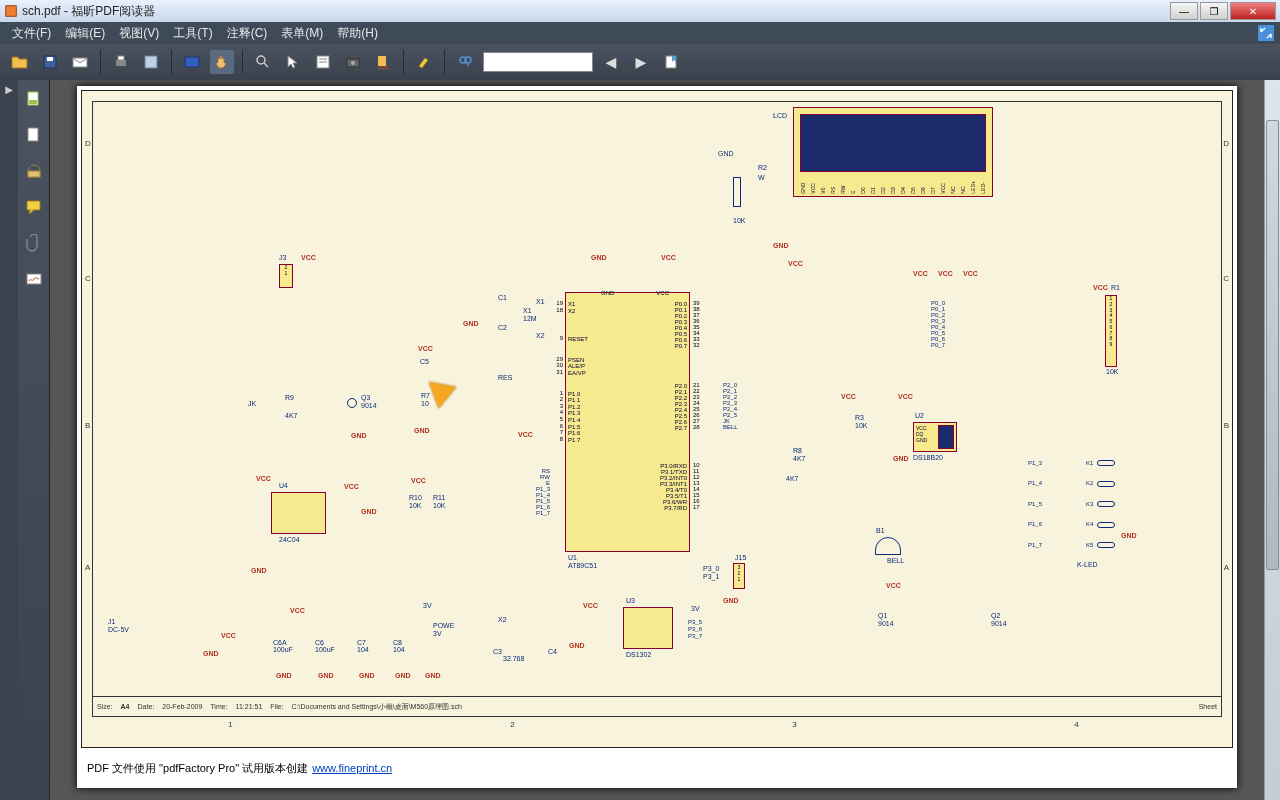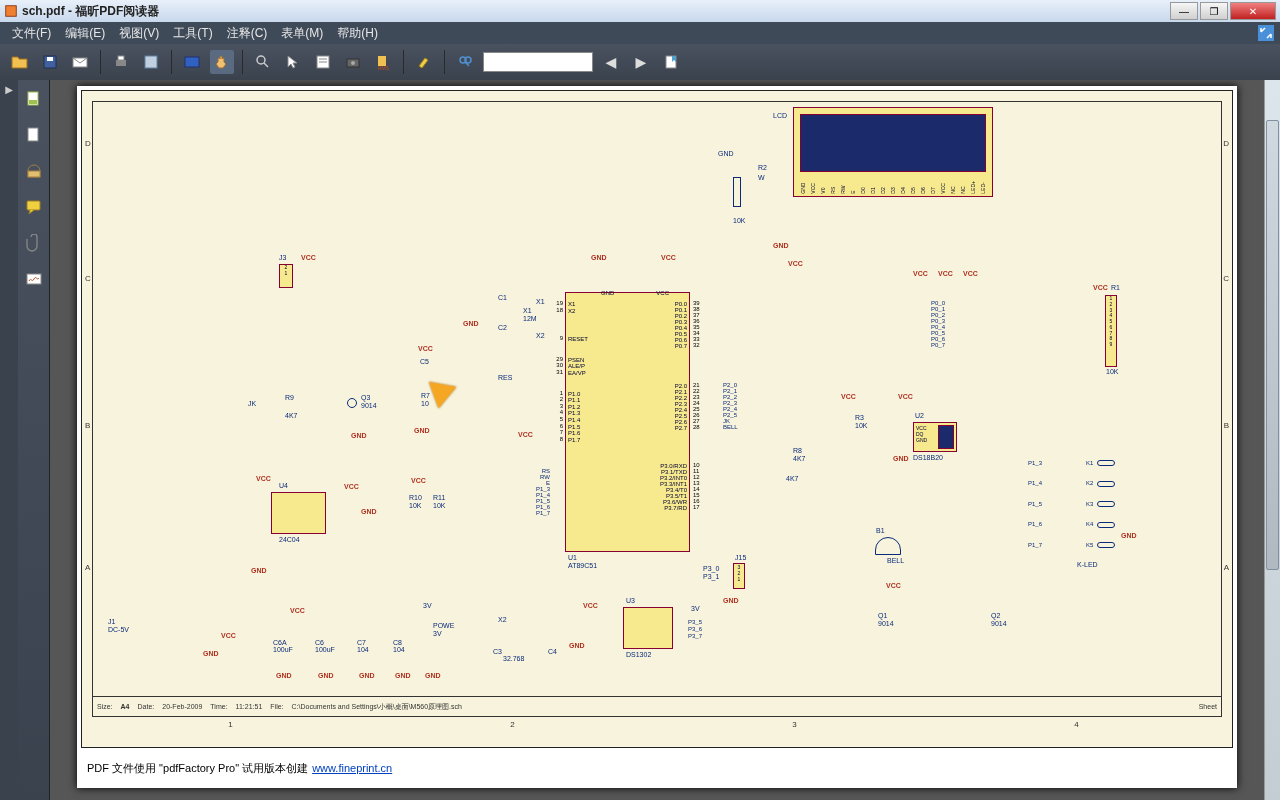--- a/index.html
+++ b/index.html
@@ -1,21 +1,21 @@
 <!DOCTYPE html>
 <html><head>
 <meta charset="utf-8">
 <style>
 * { margin: 0; padding: 0; box-sizing: border-box; }
 body { font-family: "Microsoft YaHei", Arial, sans-serif; font-size: 11px; background: #3a3a3a; overflow: hidden; width: 1280px; height: 800px; }
 
 
 .titlebar { height: 22px; background: linear-gradient(#e8f0fa, #c8d8ec); display: flex; align-items: center; padding: 0 4px; }
 .titlebar .icon-app { width: 14px; height: 14px; margin-right: 4px; display:inline-block; }
-.titlebar .title { color: #222; font-size: 12px; flex: 1; font-weight: bold; }
+.titlebar .title { color: #222; font-size: 12px; flex: 1; }
 .winbtns { display: flex; height: 18px; }
 .winbtn { width: 28px; height: 18px; margin-left: 2px; border: 1px solid #999; display:flex; align-items:center; justify-content:center; font-size:10px; cursor:pointer;}
 .winbtn.min { background: linear-gradient(#f6f6f6,#d0d0d0); }
 .winbtn.max { background: linear-gradient(#f6f6f6,#d0d0d0); }
 .winbtn.close { background: linear-gradient(#f08080,#c02020); color:#fff; width: 46px;}
 
 
 .menubar { height: 22px; background: #3f4a59; display: flex; align-items: center; padding: 0 6px; gap: 2px; }
 .menuitem { color: #e6e6e6; padding: 2px 6px; font-size: 12px; cursor: pointer; }
 .menubar .expand-icon { margin-left:auto; width:16px;height:16px; background:#4a90d9; display:flex;align-items:center;justify-content:center; }

